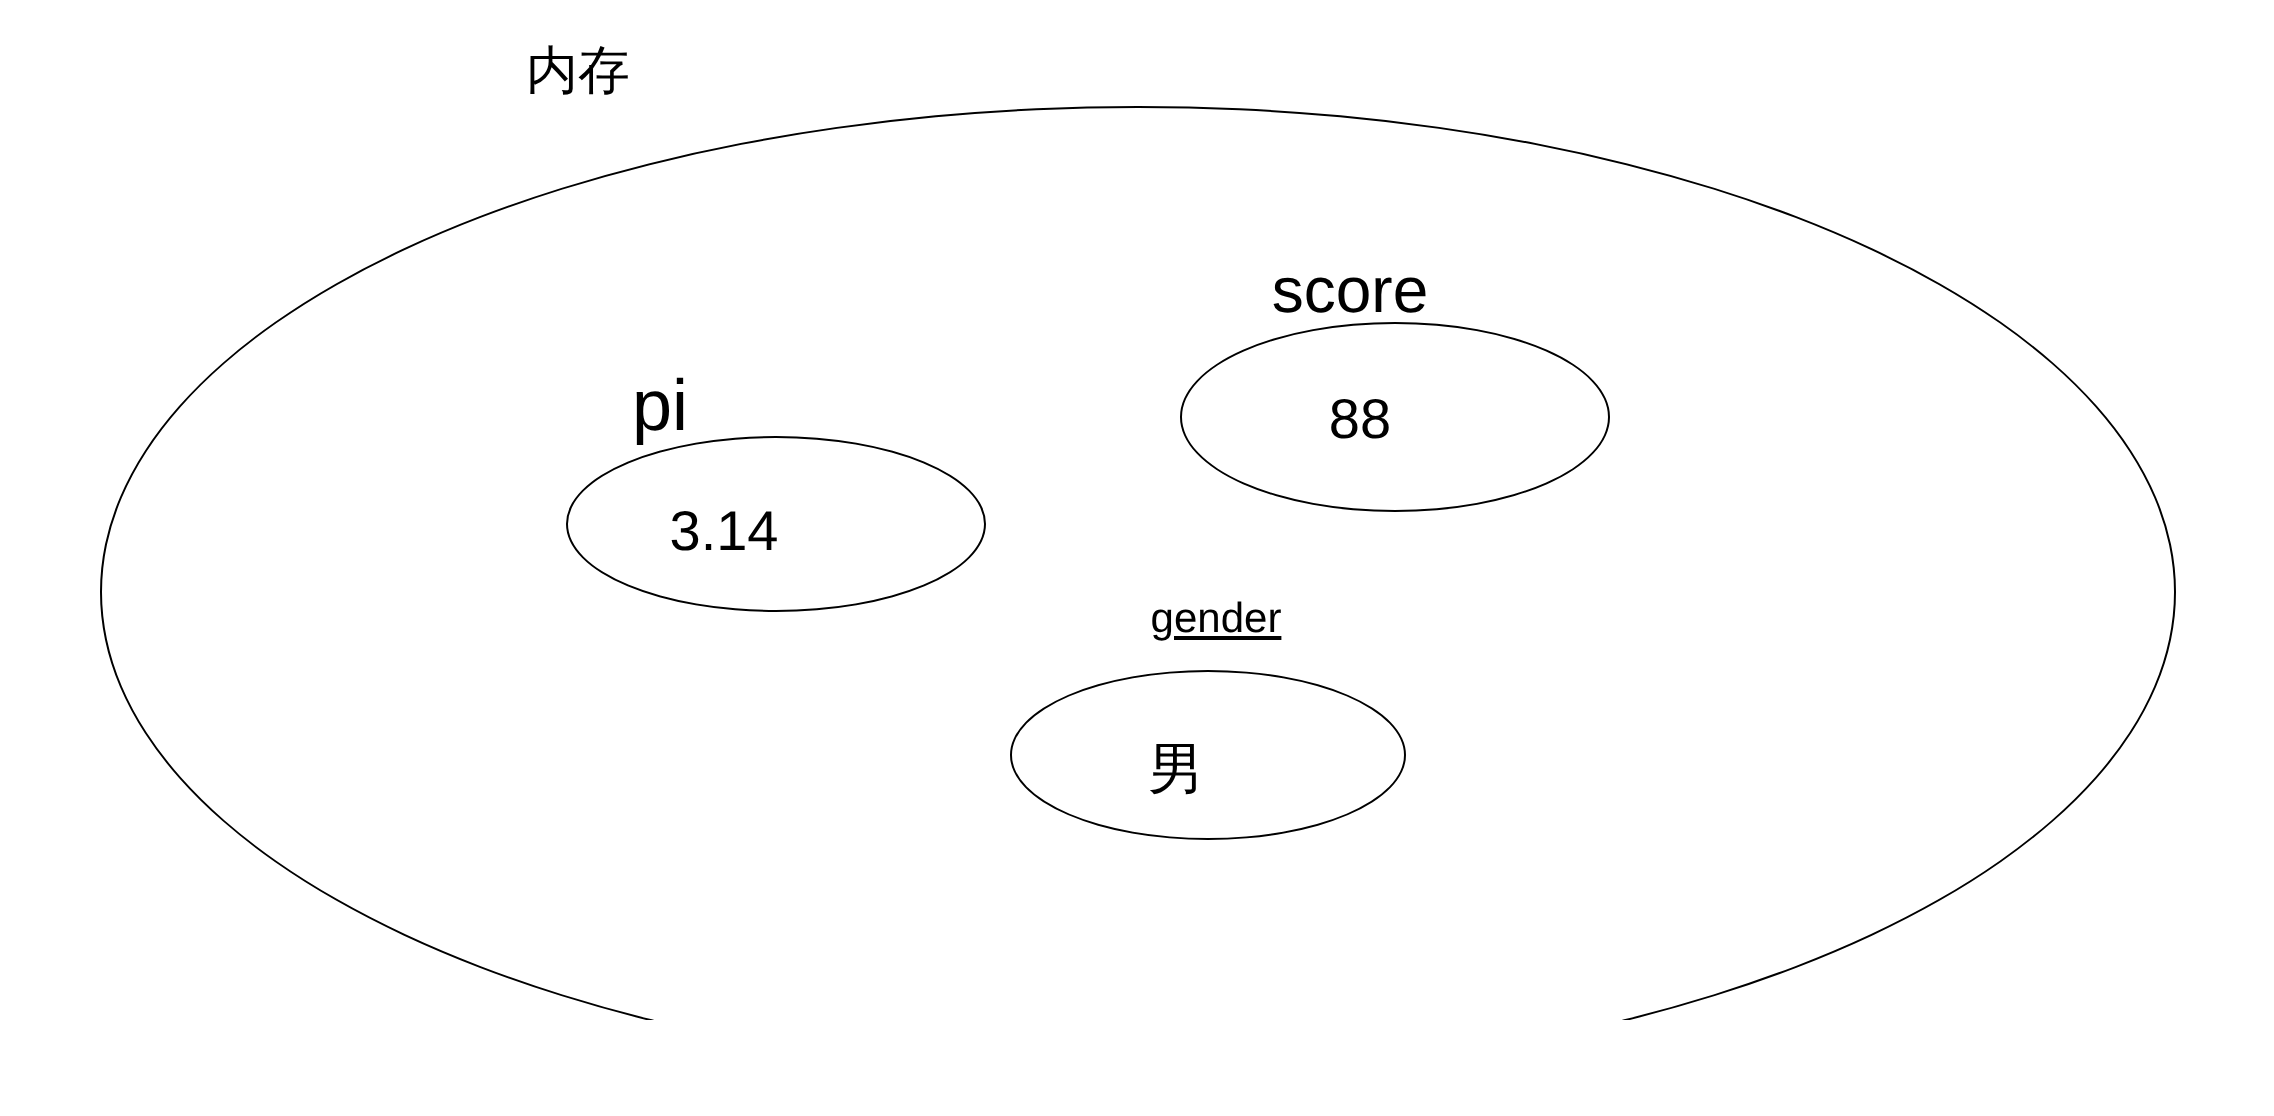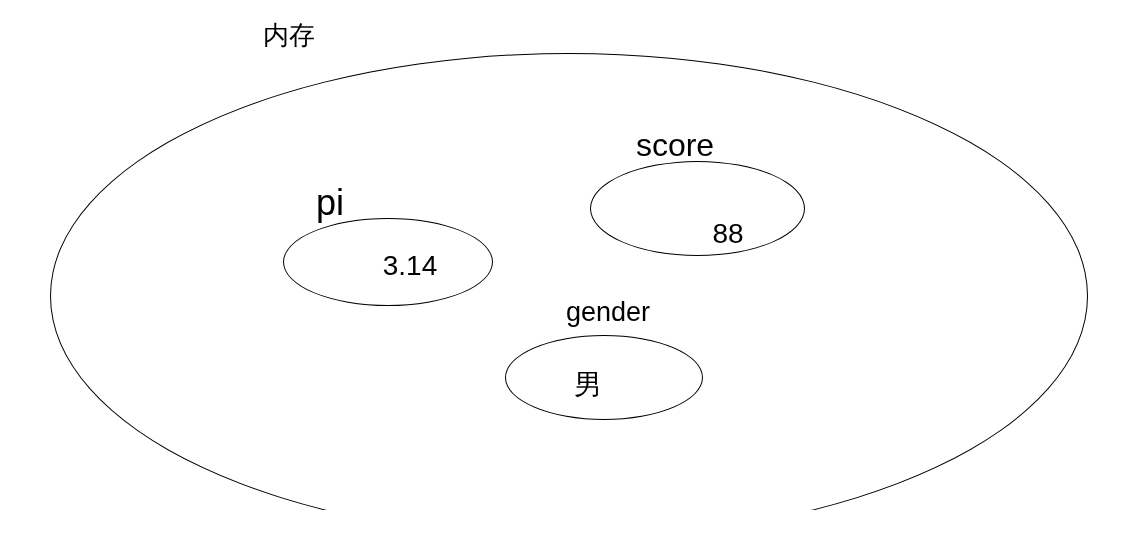--- a/index.html
+++ b/index.html
@@ -30,29 +30,29 @@
   }
   .centered { transform: translateX(-50%); }
 
   
   .e-memory { left: 50px; top: 53px; width: 1038px; height: 486px; }
   .l-memory { left: 263px; top: 22px; font-size: 26px; }
 
   
   .l-pi    { left: 330px; top: 185px; font-size: 36px; }
   .e-pi    { left: 283px; top: 218px; width: 210px; height: 88px; }
-  .v-pi    { left: 362px; top: 252px; font-size: 28px; margin-left: 48px; }
+  .v-pi    { left: 362px; top: 252px; font-size: 28px; }
 
   
   .l-score { left: 675px; top: 129px; font-size: 32px; }
   .e-score { left: 590px; top: 161px; width: 215px; height: 95px; }
-  .v-score { left: 728px; top: 196px; font-size: 28px; margin-top: 24px; }
+  .v-score { left: 680px; top: 196px; font-size: 28px; }
 
   
-  .l-gender { left: 608px; top: 299px; font-size: 27px; }
+  .l-gender { left: 608px; top: 299px; font-size: 21px; text-decoration: underline; }
   .e-gender { left: 505px; top: 335px; width: 198px; height: 85px; }
   .v-gender { left: 588px; top: 371px; font-size: 28px; }
 </style>
 </head>
 <body>
 
 <div class="canvas">
 
   <span class="lbl l-memory">内存</span>
   <div class="ellipse e-memory"></div>

